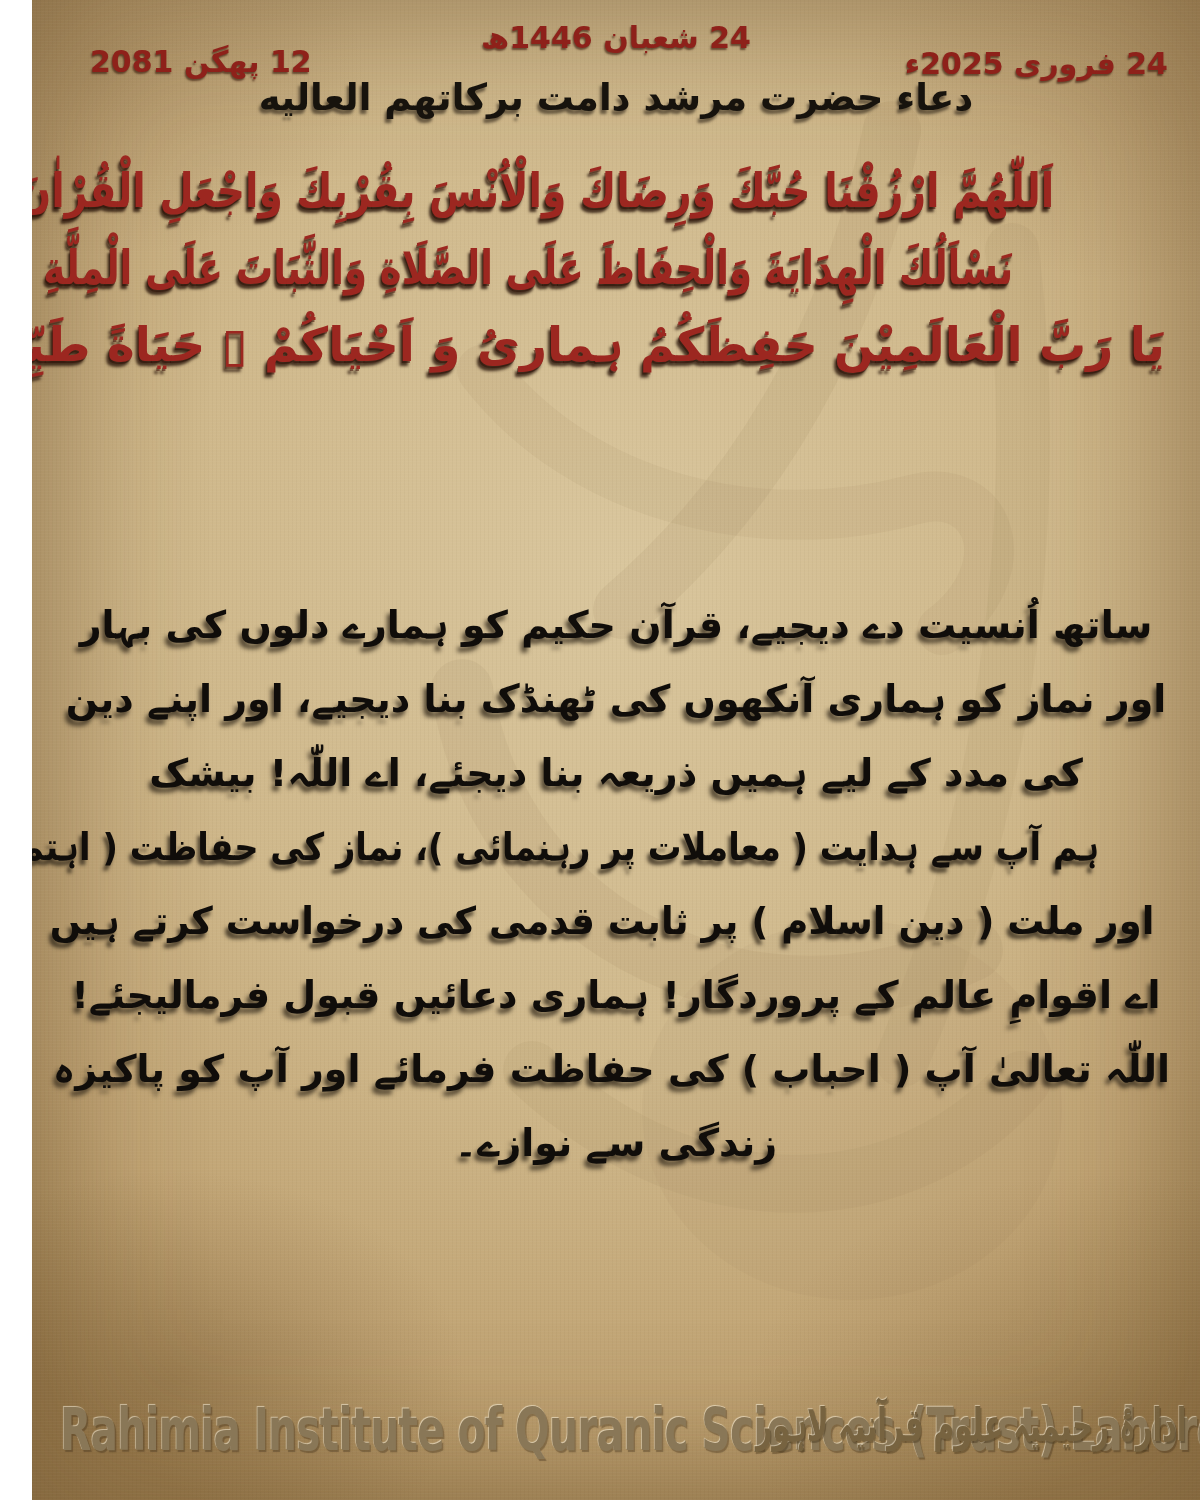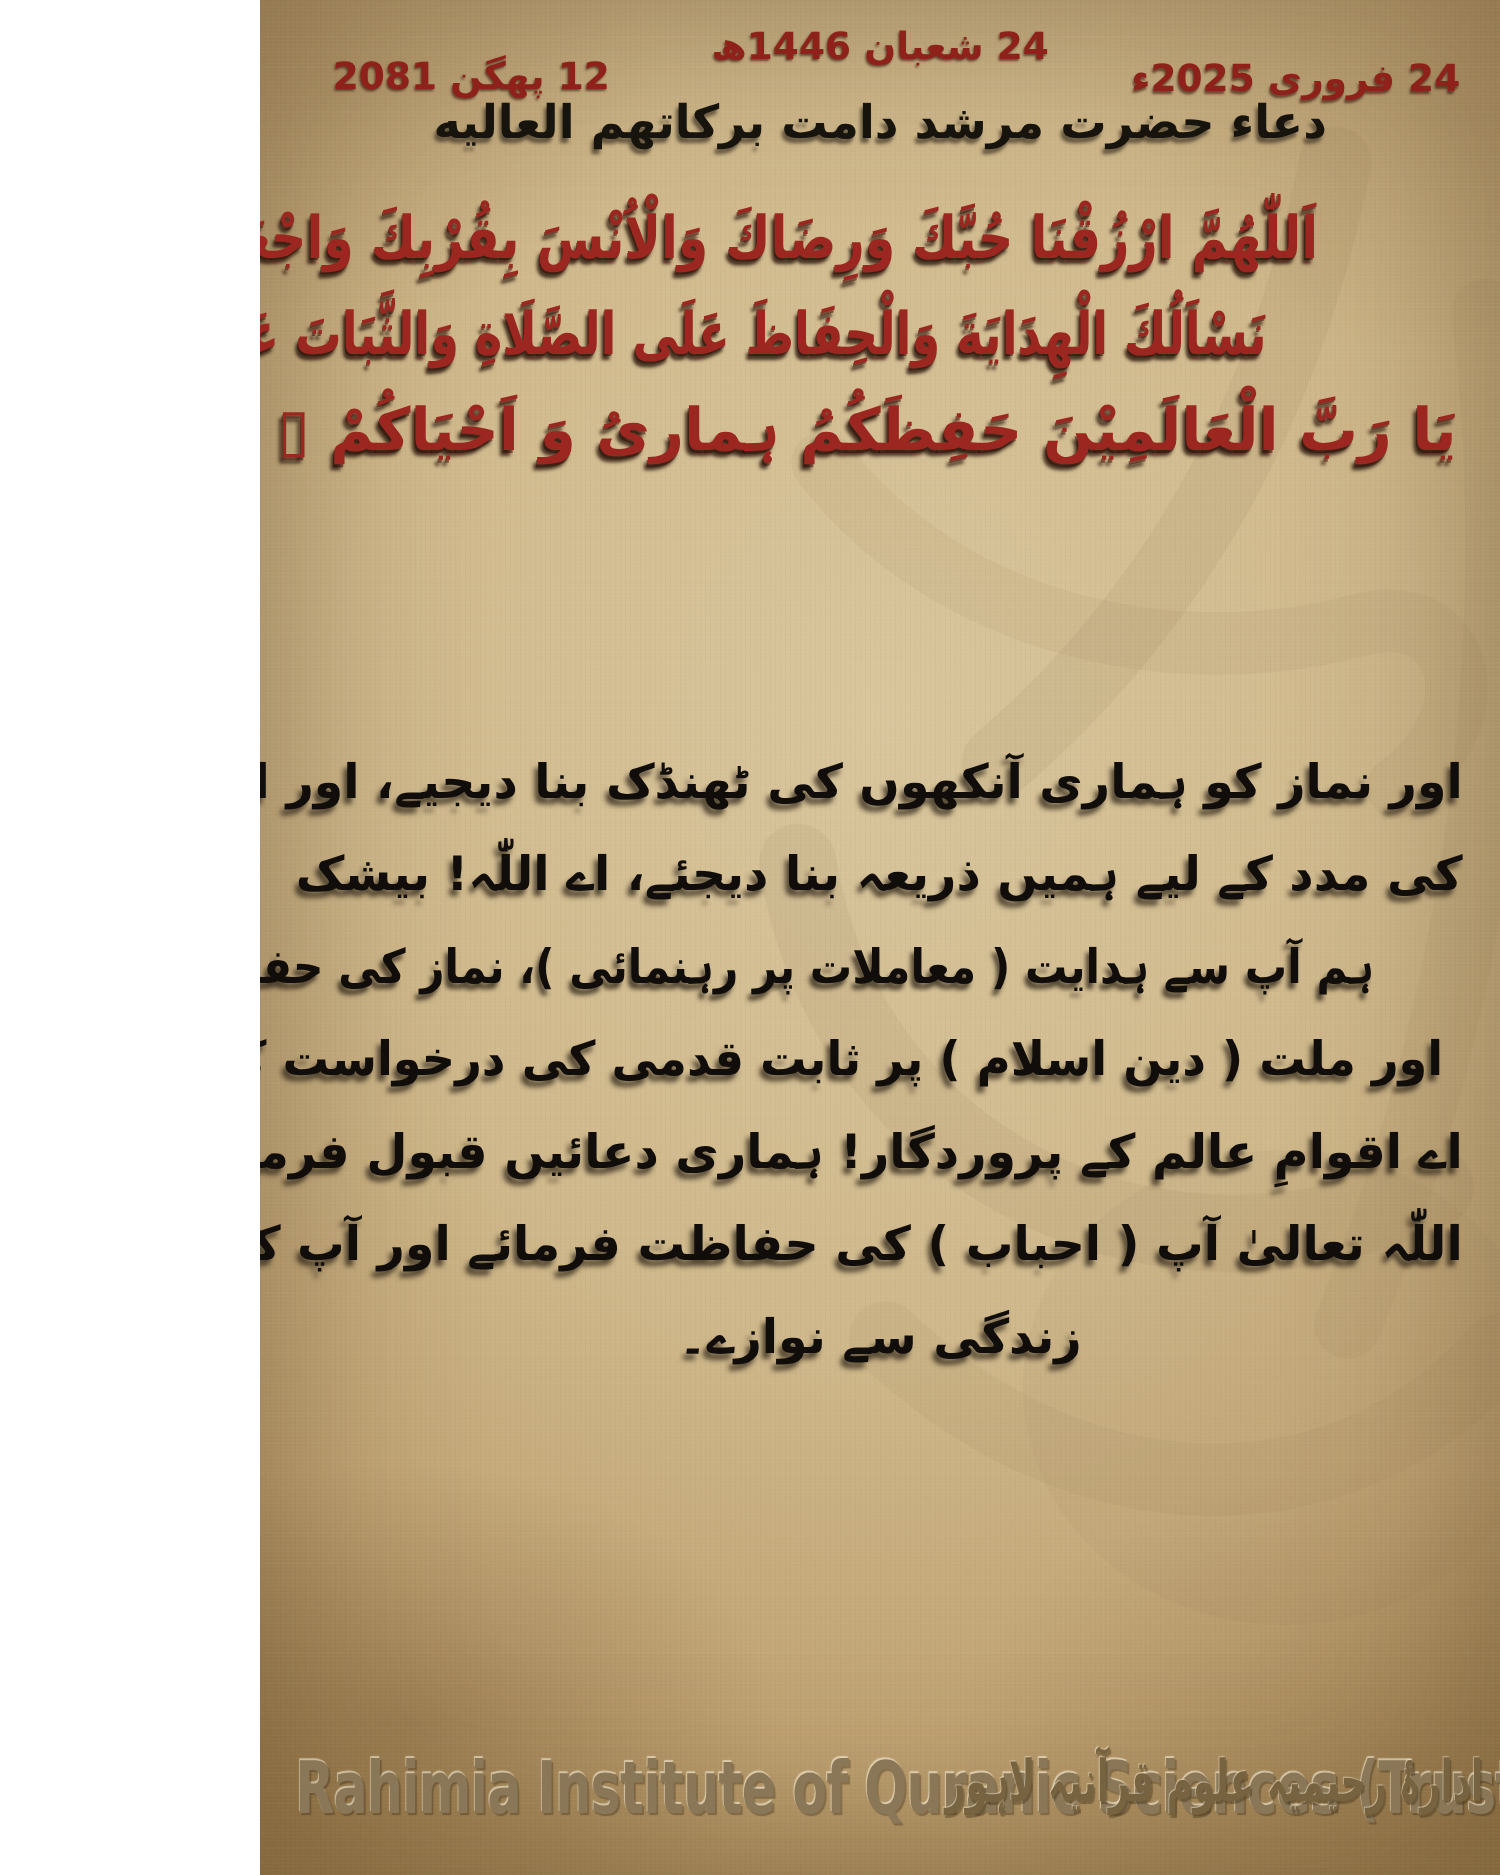--- a/index.html
+++ b/index.html
@@ -1,20 +1,20 @@
 <!DOCTYPE html>
 <html lang="ur" dir="rtl"><head>
 <meta charset="utf-8">
 <style>
   * { margin:0; padding:0; box-sizing:border-box; }
   html,body { width:1200px; height:1500px; }
   body { font-family:"DejaVu Sans", sans-serif; overflow:hidden; }
 
   .page {
-    position:relative; width:992px; height:1500px; overflow:hidden;
+    position:relative; width:1168px; height:1500px; overflow:hidden;
     background:
       radial-gradient(420px 300px at 12% 92%, rgba(90,62,30,0.28), transparent 70%),
       radial-gradient(520px 340px at 92% 94%, rgba(95,68,35,0.22), transparent 70%),
       radial-gradient(380px 260px at 6% 5%, rgba(100,72,40,0.16), transparent 70%),
       radial-gradient(420px 280px at 96% 6%, rgba(100,72,40,0.14), transparent 70%),
       radial-gradient(ellipse 900px 1050px at 50% 38%, #d9c69d 0%, #cfb88b 48%, #c0a373 78%, #a98a58 100%);
     box-shadow: inset 0 0 160px rgba(78,54,24,0.45);
   }
   .grain {
     position:absolute; inset:0; pointer-events:none;
@@ -82,20 +82,22 @@
     <div class="arabic-line">
       <span class="fit" style="transform: scaleX(0.836); transform-origin: center center;">اَللّٰهُمَّ ارْزُقْنَا حُبَّكَ وَرِضَاكَ وَالْاُنْسَ بِقُرْبِكَ وَاجْعَلِ الْقُرْاٰنَ رَبِيْعَ</span></div>
     <div class="arabic-line">
       <span class="fit" style="transform: scaleX(0.788); transform-origin: center center;">نَسْاَلُكَ الْهِدَايَةَ وَالْحِفَاظَ عَلَى الصَّلَاةِ وَالثَّبَاتَ عَلَى الْمِلَّةِ اٰمِـــــيْن</span></div>
     <div class="arabic-line">
       <span class="fit">يَا رَبَّ الْعَالَمِيْنَ حَفِظَكُمُ ہماریُ وَ اَحْيَاكُمْ ▯ حَيَاةً طَيِّبَةً</span></div>
   </div>
 
   <div class="urdu-block">
     <div class="urdu-line">
+      <span class="fit">ساتھ اُنسیت دے دیجیے، قرآن حکیم کو ہمارے دلوں کی بہار</span></div>
+    <div class="urdu-line">
       <span class="fit">اور نماز کو ہماری آنکھوں کی ٹھنڈک بنا دیجیے، اور اپنے دین</span></div>
     <div class="urdu-line">
       <span class="fit">کی مدد کے لیے ہمیں ذریعہ بنا دیجئے، اے اللّٰہ! بیشک</span></div>
     <div class="urdu-line">
       <span class="fit" style="transform: scaleX(0.889); transform-origin: center center;">ہم آپ سے ہدایت ( معاملات پر رہنمائی )، نماز کی حفاظت ( اہتمام )</span></div>
     <div class="urdu-line">
       <span class="fit" style="transform: scaleX(0.974); transform-origin: center center;">اور ملت ( دین اسلام ) پر ثابت قدمی کی درخواست کرتے ہیں ۔</span></div>
     <div class="urdu-line">
       <span class="fit">اے اقوامِ عالم کے پروردگار! ہماری دعائیں قبول فرمالیجئے!</span></div>
     <div class="urdu-line">

